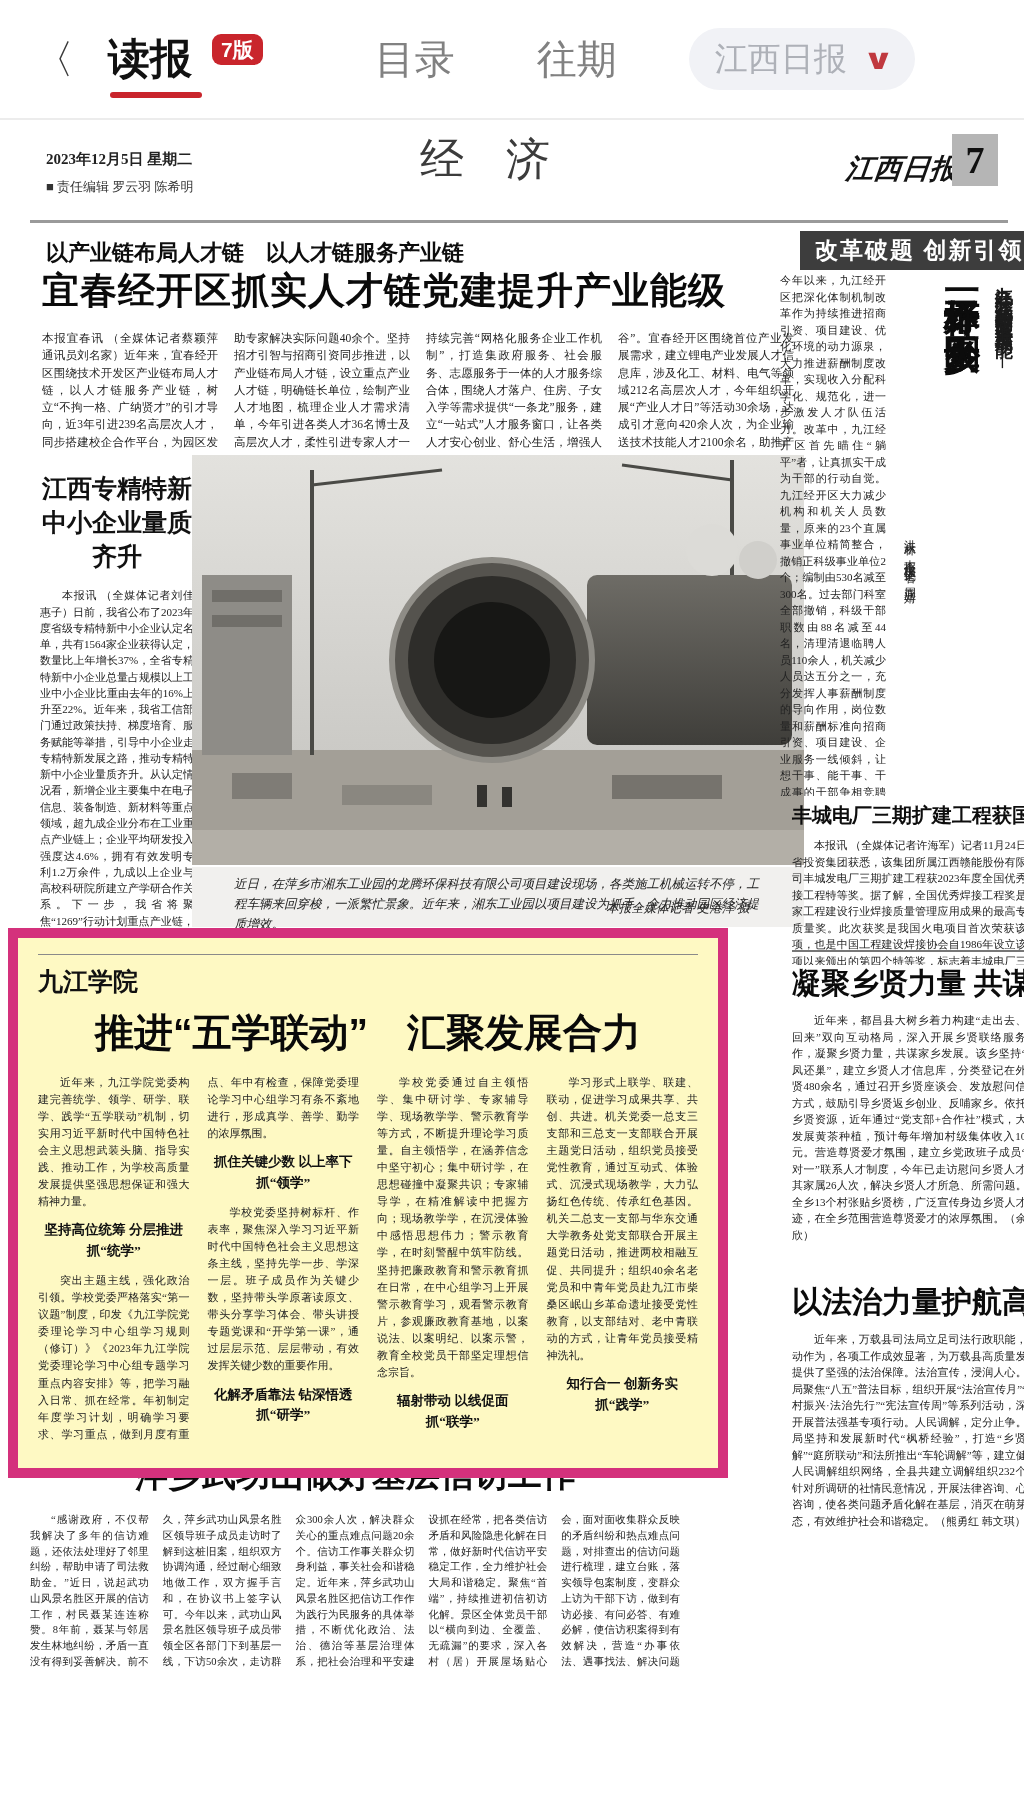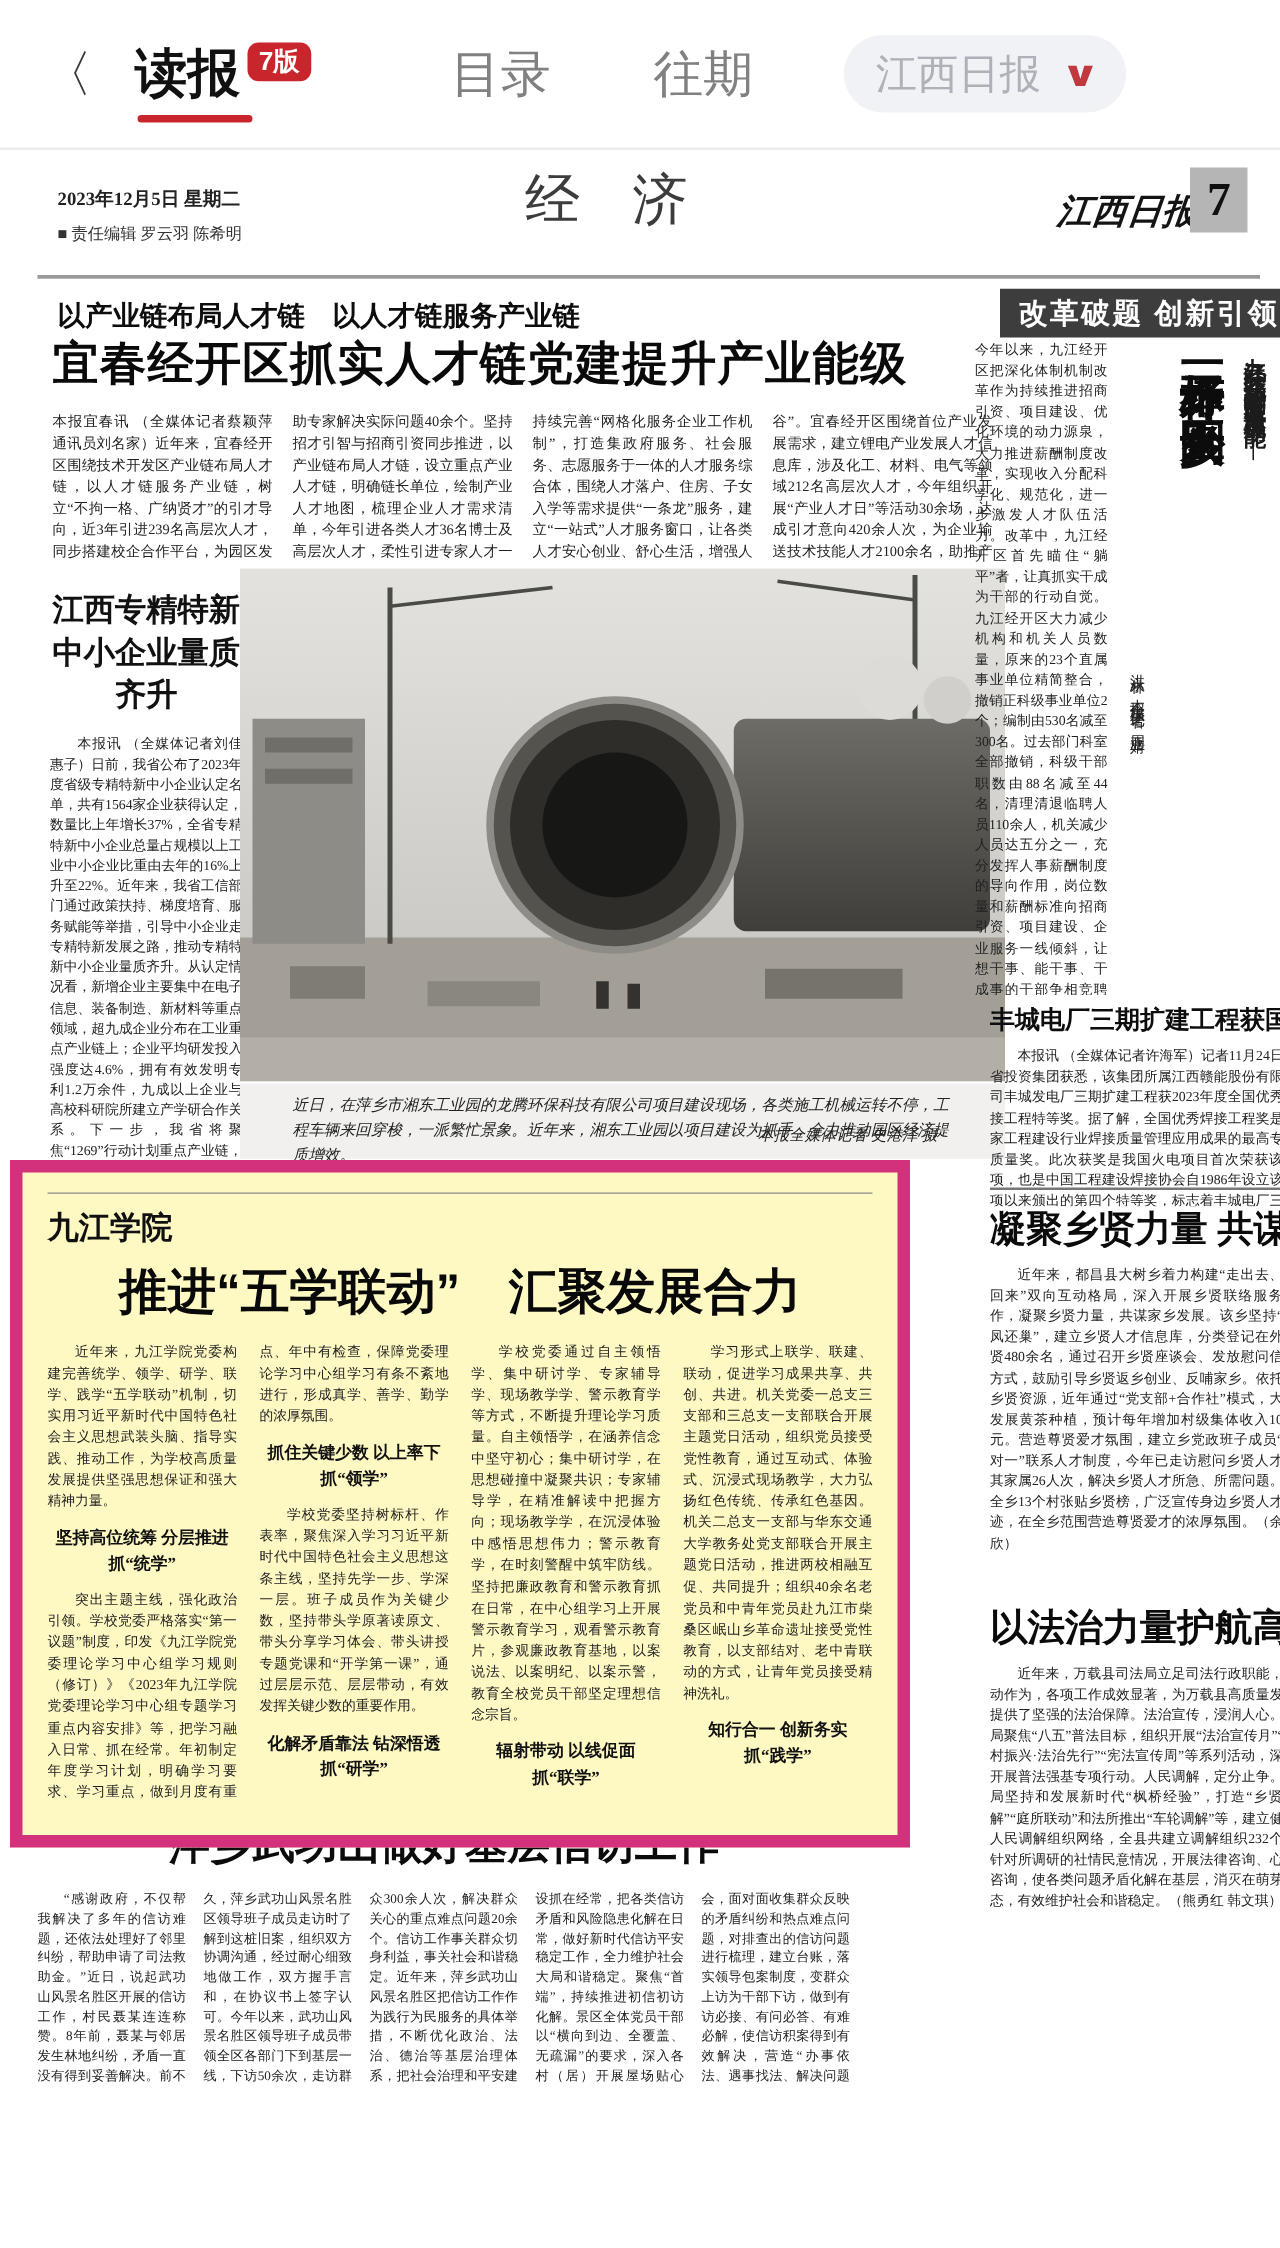--- a/index.html
+++ b/index.html
@@ -5,21 +5,21 @@
   html,body{margin:0;padding:0;background:#fff;}
   #app{position:relative;width:1024px;height:1798px;background:#fff;overflow:hidden;
        font-family:"Liberation Serif","DejaVu Serif",serif;color:#1a1a1a;}
   
   .nav{position:absolute;left:0;top:0;width:1024px;height:118px;background:#fff;
        border-bottom:2px solid #ececec;display:flex;align-items:center;
        font-family:"Liberation Sans","DejaVu Sans",sans-serif;}
   .back{margin-left:34px;font-size:40px;color:#3a3a3a;font-weight:400;cursor:pointer;}
   .readwrap{position:relative;margin-left:34px;display:flex;align-items:flex-start;}
   .readlbl{font-size:42px;font-weight:bold;color:#111;line-height:1.1;text-align:center;}
-  .badge{margin-left:6px;margin-top:-2px;background:#c9252c;color:#fff;font-size:21px;
+  .badge{margin-left:20px;margin-top:-2px;background:#c9252c;color:#fff;font-size:21px;
          font-weight:bold;padding:5px 9px;border-radius:9px;line-height:1;}
   .underline{position:absolute;left:2px;bottom:-16px;width:92px;height:6px;
              background:#c9252c;border-radius:3px;}
   .graytab{font-size:40px;color:#818181;}
   .toc{margin-left:112px;} .past{margin-left:82px;}
   .pill{margin-left:72px;background:#f1f2f6;border-radius:32px;height:62px;
         display:flex;align-items:center;padding:0 26px;}
   .pill .pname{font-size:33px;color:#aeb1b8;}
   .pill .chev{margin-left:20px;color:#c0393f;font-size:28px;font-weight:bold;transform:scaleX(1.4);}
   

